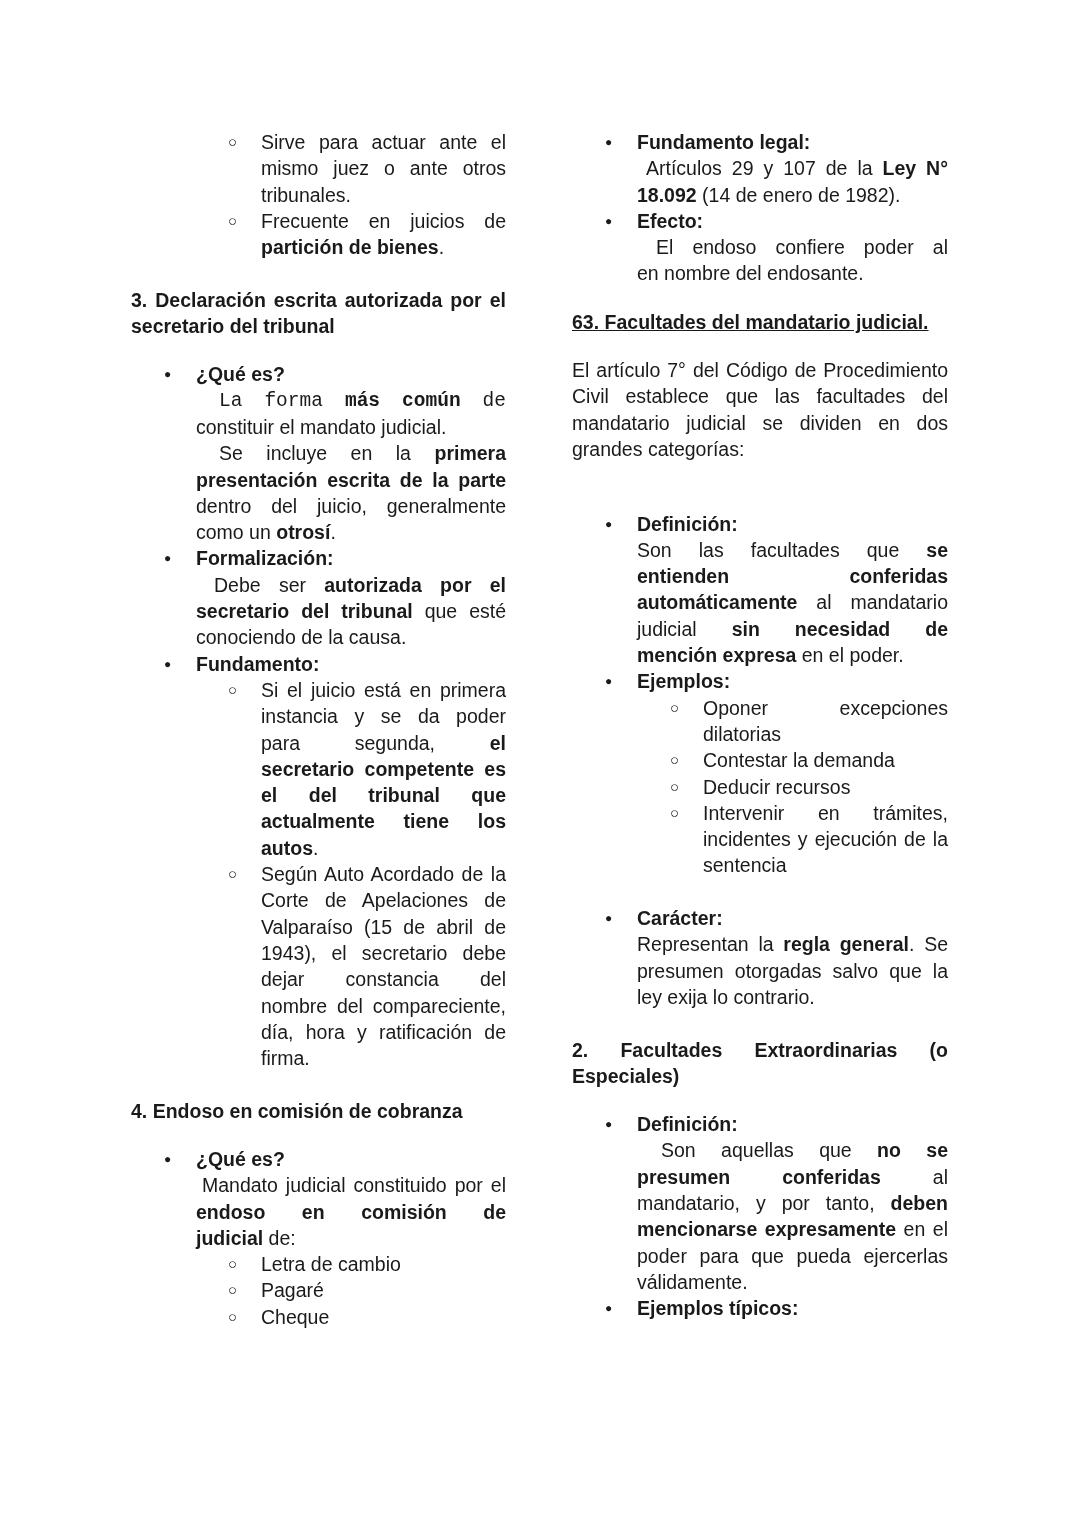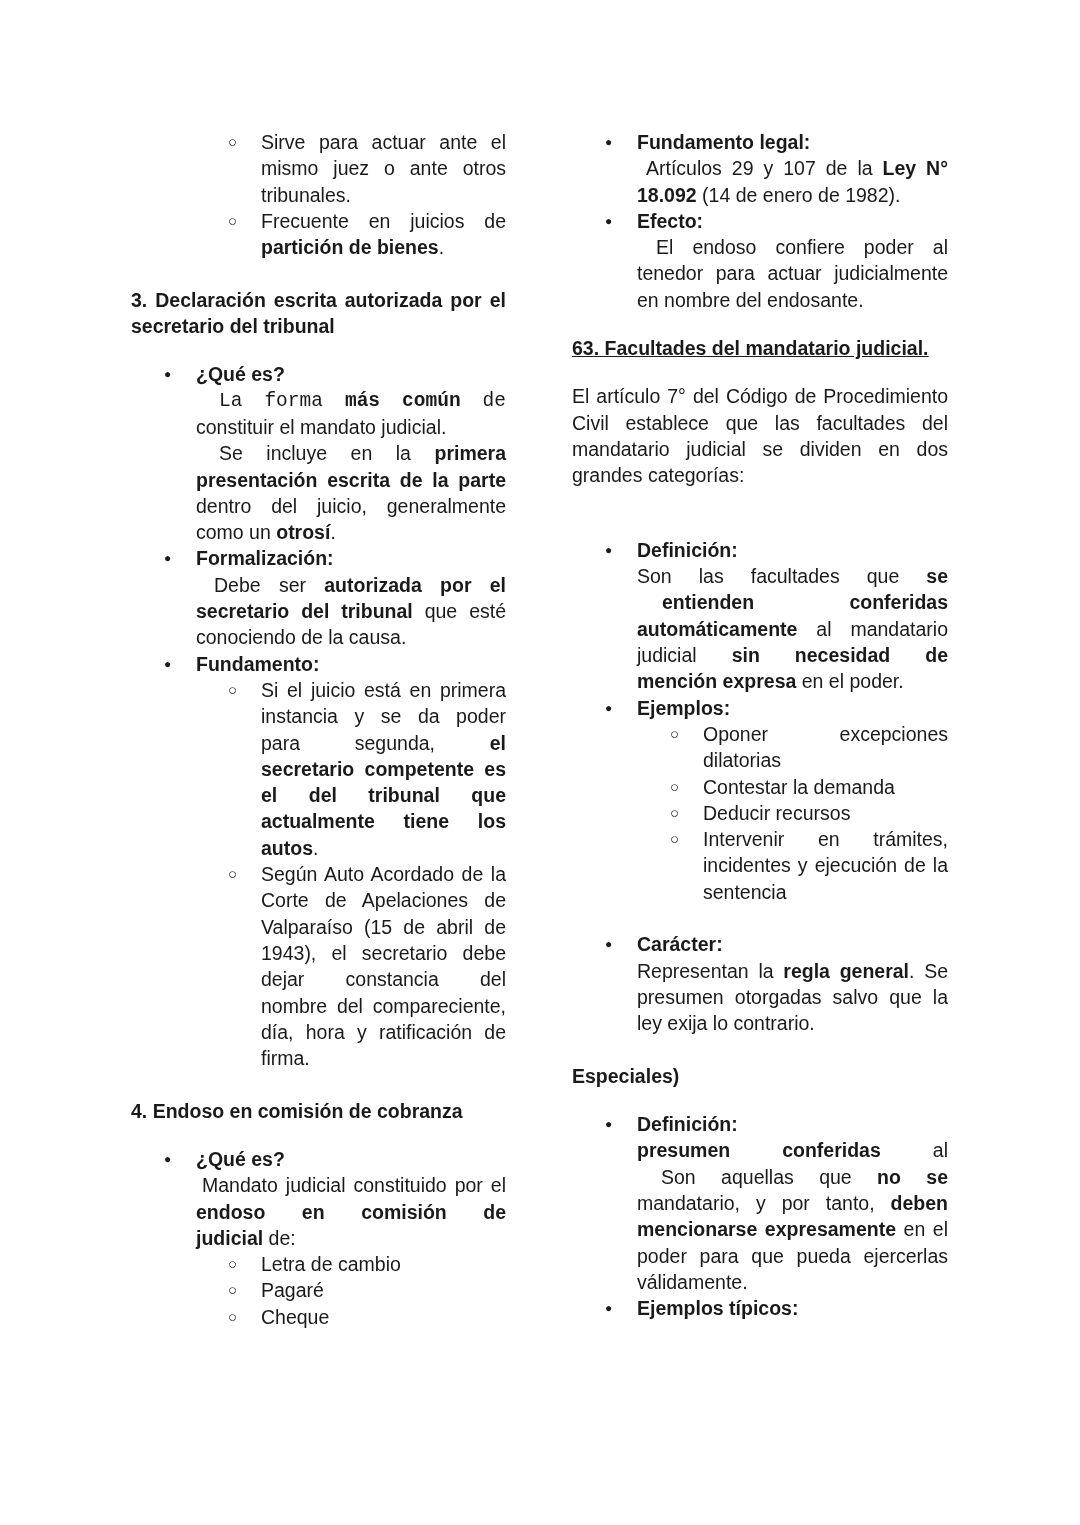--- a/index.html
+++ b/index.html
@@ -118,42 +118,41 @@
   <div class="blk" style="margin-left:65px;width:311px;">
     <span class="bullet" style="left:-32px;">●</span>
     <div class="line last b">Fundamento legal:</div>
     <div class="line" style="padding-left:9px;"><span>Artículos 29 y 107 de la</span> <span class="b">Ley N°</span></div>
     <div class="line last"><span class="b">18.092</span><span> (14 de enero de 1982).</span></div>
   </div>
   <div class="blk" style="margin-left:65px;width:311px;">
     <span class="bullet" style="left:-32px;">●</span>
     <div class="line last b">Efecto:</div>
     <div class="line" style="padding-left:19px;">El endoso confiere poder al</div>
-    <div class="line">tenedor para actuar judicialmente</div>
     <div class="line last">en nombre del endosante.</div>
   </div>
 
   <div class="half"></div>
   <div class="line last b u">63. Facultades del mandatario judicial.</div>
   <div class="half"></div>
   <div class="blk">
     <div class="line">El artículo 7° del Código de Procedimiento</div>
     <div class="line">Civil establece que las facultades del</div>
     <div class="line">mandatario judicial se dividen en dos</div>
     <div class="line last">grandes categorías:</div>
   </div>
 
   <div class="gap"></div>
   <div class="half"></div>
 
   <div class="blk" style="margin-left:65px;width:311px;">
     <span class="bullet" style="left:-32px;">●</span>
     <div class="line last b">Definición:</div>
     <div class="line"><span>Son las facultades que</span> <span class="b">se</span></div>
-    <div class="line b" style="word-spacing:0;margin-left:25px;"><span>entienden conferidas</span></div>
+    <div class="line b" style="word-spacing:0;"><span>entienden conferidas</span></div>
     <div class="line"><span class="b">automáticamente</span> <span>al mandatario</span></div>
     <div class="line"><span>judicial</span> <span class="b">sin necesidad de</span></div>
     <div class="line last"><span class="b">mención expresa</span><span> en el poder.</span></div>
   </div>
   <div class="blk" style="margin-left:65px;width:311px;">
     <span class="bullet" style="left:-32px;">●</span>
     <div class="line last b">Ejemplos:</div>
   </div>
   <div class="blk" style="margin-left:131px;width:245px;">
     <span class="circle" style="left:-33px;">○</span>
@@ -179,29 +178,30 @@
   <div class="blk" style="margin-left:65px;width:311px;">
     <span class="bullet" style="left:-32px;">●</span>
     <div class="line last b">Carácter:</div>
     <div class="line"><span>Representan la </span><span class="b">regla general</span><span>. Se</span></div>
     <div class="line">presumen otorgadas salvo que la</div>
     <div class="line last">ley exija lo contrario.</div>
   </div>
 
   <div class="gap"></div>
   <div class="blk b">
+    <div class="line">2. Facultades Extraordinarias (o</div>
     <div class="line last">Especiales)</div>
   </div>
   <div class="half"></div>
 
   <div class="blk" style="margin-left:65px;width:311px;">
     <span class="bullet" style="left:-32px;">●</span>
     <div class="line last b">Definición:</div>
+    <div class="line" style="padding-left:24px;"><span>Son aquellas que</span> <span class="b">no se</span></div>
     <div class="line"><span class="b">presumen conferidas</span> <span>al</span></div>
-    <div class="line" style="padding-left:24px;"><span>Son aquellas que</span> <span class="b">no se</span></div>
     <div class="line"><span>mandatario, y por tanto,</span> <span class="b">deben</span></div>
     <div class="line"><span class="b">mencionarse expresamente</span><span> en el</span></div>
     <div class="line">poder para que pueda ejercerlas</div>
     <div class="line last">válidamente.</div>
   </div>
   <div class="blk" style="margin-left:65px;width:311px;">
     <span class="bullet" style="left:-32px;">●</span>
     <div class="line last b">Ejemplos típicos:</div>
   </div>
 </div>

